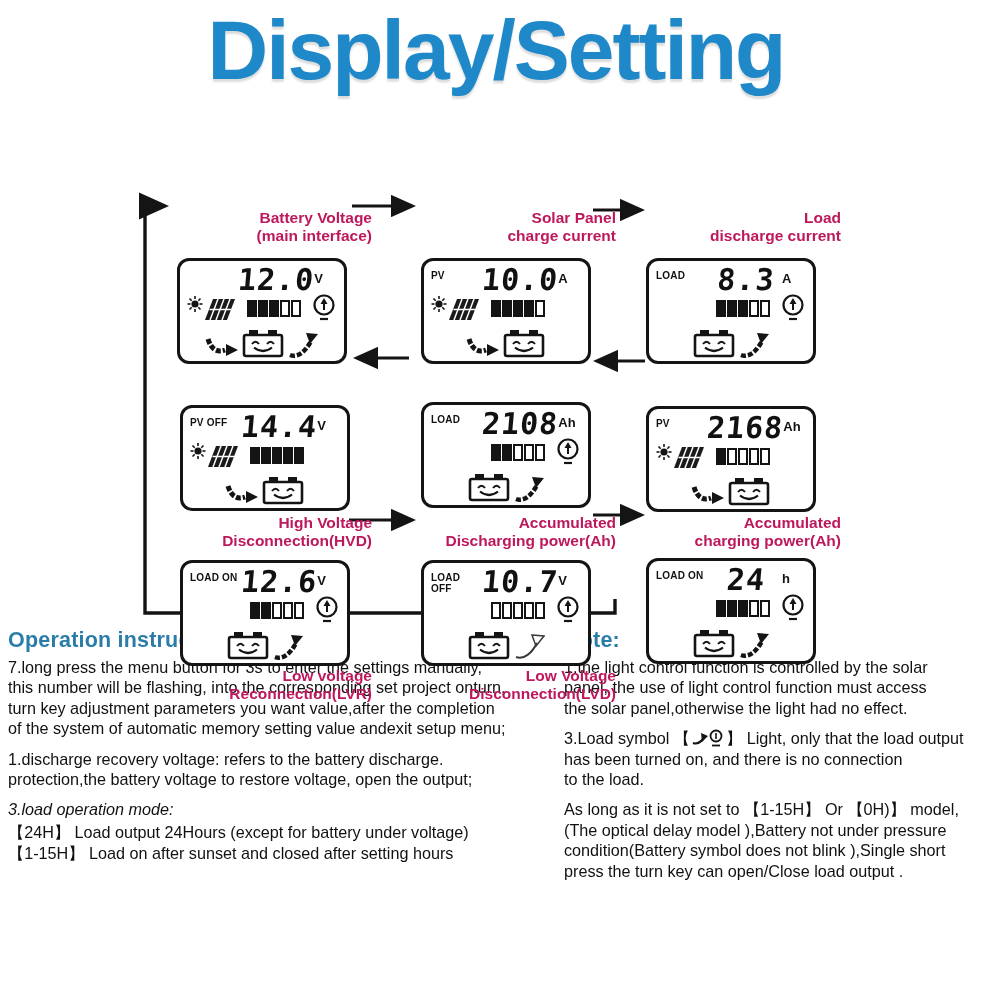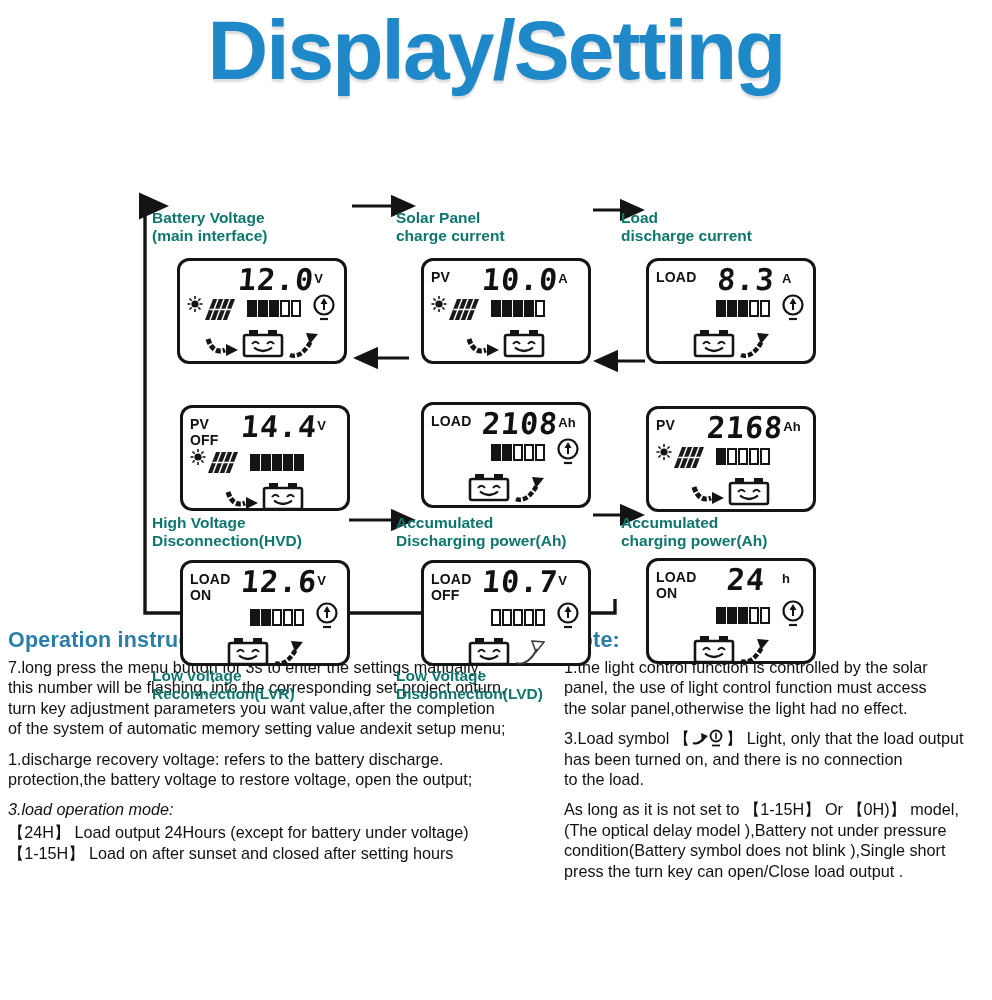--- a/index.html
+++ b/index.html
@@ -11,29 +11,29 @@
   
   .page-title{
     text-align:center;font-weight:bold;font-size:84px;line-height:1.0;
     letter-spacing:-2px;margin:0;padding-top:8px;height:98px;
     text-shadow:0 3px 2px rgba(140,140,140,0.30);
   }
   
   .diagram{position:relative;width:992px;height:520px;}
   .arrows{position:absolute;left:0;top:0;}
   .cap{
-    position:absolute;width:220px;text-align:left;font-weight:bold;
-    font-size:15.5px;line-height:1.18;white-space:pre-line;color:#0f766e;
+    position:absolute;width:220px;text-align:right;font-weight:bold;
+    font-size:15.5px;line-height:1.18;white-space:pre-line;color:#be185d;
   }
   .lcd{
     position:absolute;width:170px;height:106px;background:#fff;
     border:3px solid #141414;border-radius:12px;box-sizing:border-box;
   }
   .lcd-top{display:flex;align-items:flex-start;padding:5px 7px 0 7px;}
-  .mode{width:54px;font-weight:bold;font-size:14px;line-height:1.12;white-space:pre-line;padding-top:4px;letter-spacing:0.2px;}
+  .mode{width:54px;font-weight:bold;font-size:10px;line-height:1.12;white-space:pre-line;padding-top:4px;letter-spacing:0.2px;}
   .digits{
     flex:1;text-align:center;font-family:"DejaVu Sans Mono",monospace;
     font-weight:bold;font-size:30px;line-height:0.95;letter-spacing:1px;
     transform:skewX(-5deg);
   }
   .unit{width:24px;font-weight:bold;font-size:13px;padding-top:5px;}
   .lcd-mid{display:flex;align-items:center;padding:0 7px;height:28px;}
   .slot-l{width:52px;display:flex;align-items:center;}
   .slot-r{width:28px;display:flex;justify-content:flex-end;align-items:center;}
   .bars{flex:1;text-align:center;line-height:0;}

